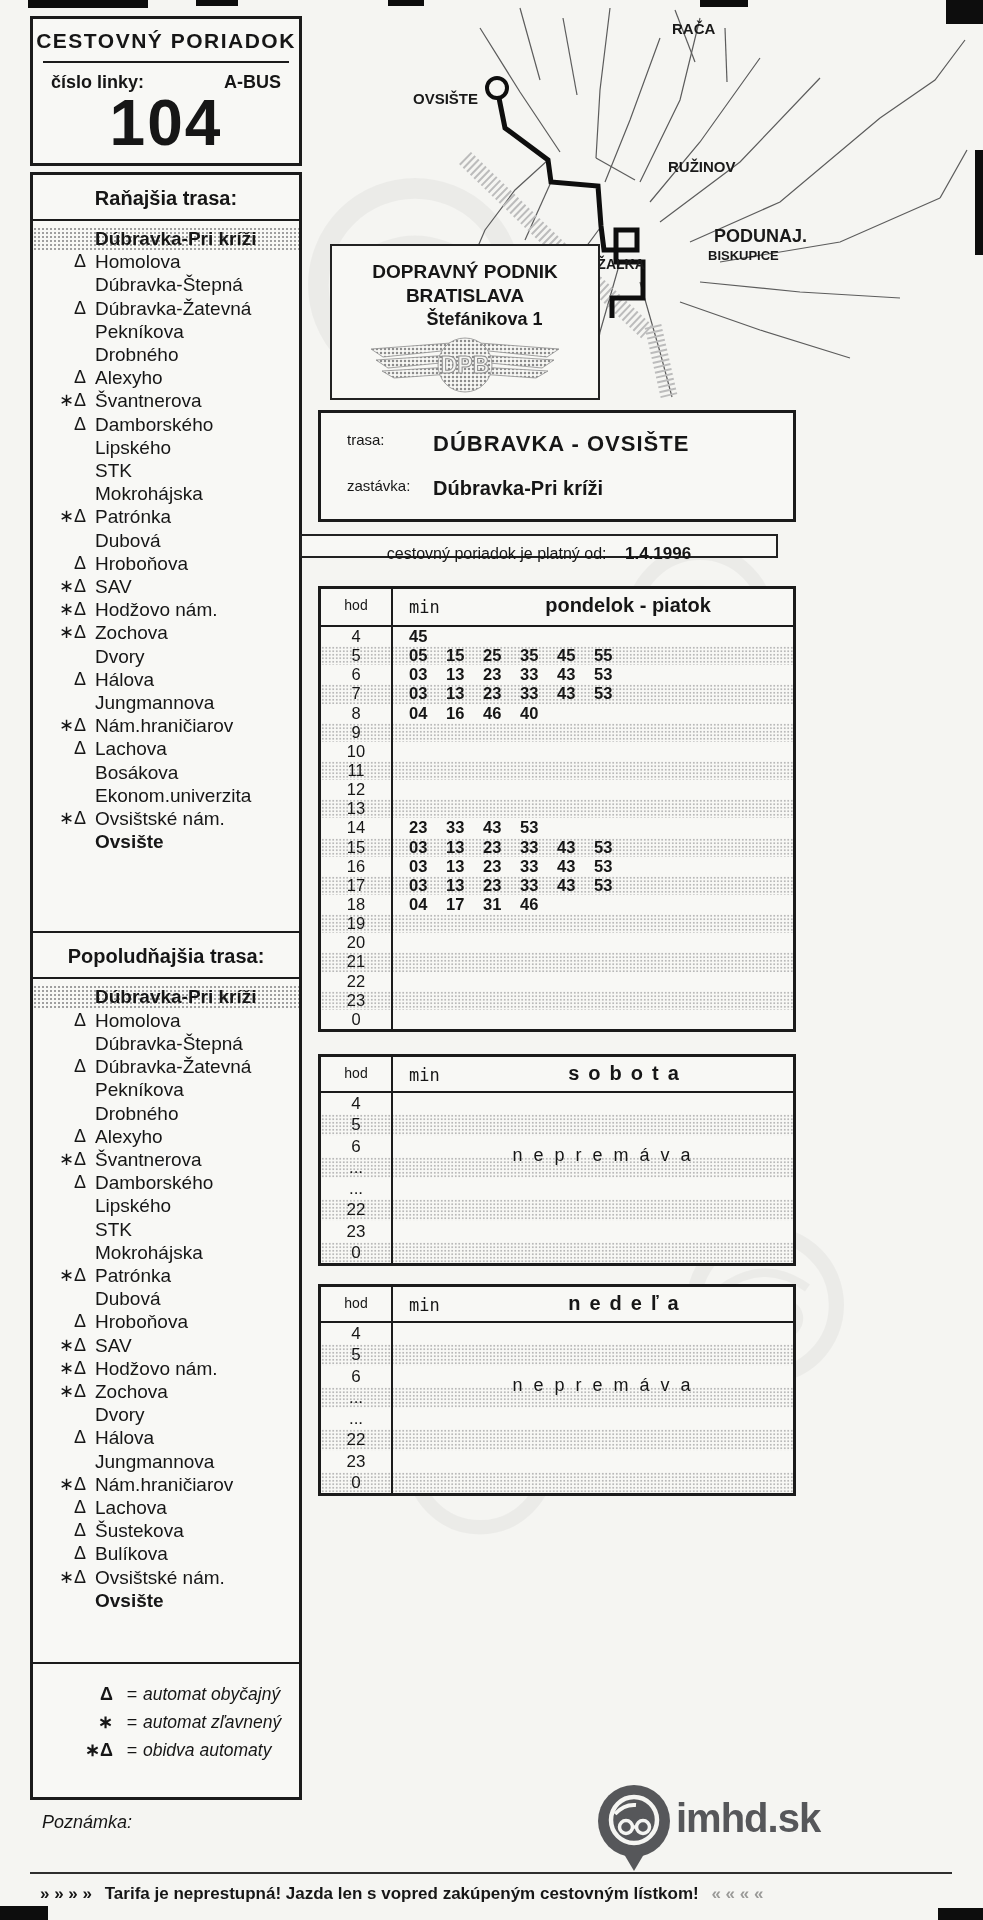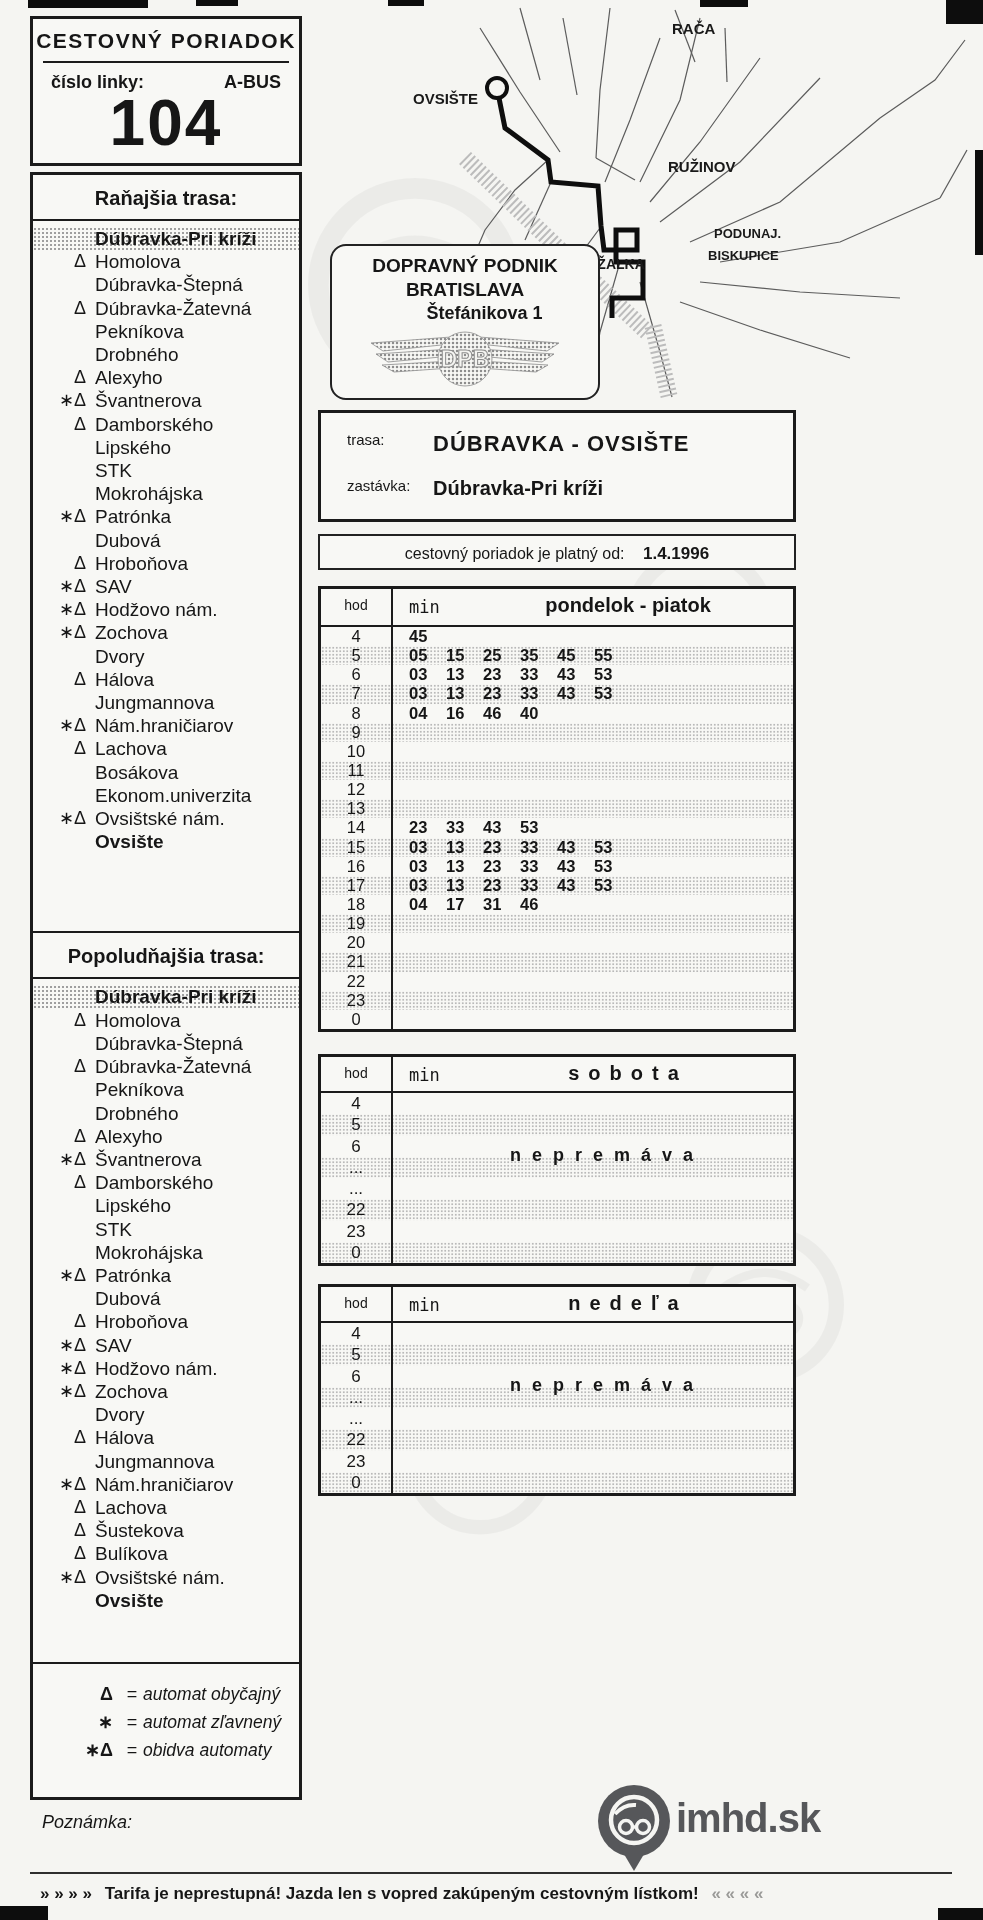--- a/index.html
+++ b/index.html
@@ -31,21 +31,21 @@
   .legend { padding:16px 14px 0 0; }
   .legend-row { display:flex; line-height:28px; font-size:18px; }
   .legend-sym { width:88px; text-align:right; padding-right:8px; font-weight:bold; }
   .legend-eq { width:22px; text-align:center; }
   .legend-desc { font-style:italic; font-size:17.5px; }
 
   
   .map-label { position:absolute; font-weight:bold; color:#191919; white-space:nowrap; }
 
   
-  .company { text-align:center; padding-top:8px;border-radius:16px; }
+  .company { text-align:center; padding-top:14px; }
   .company .l1, .company .l2 { font-size:19px; font-weight:bold; line-height:24px; }
   .company .l3 { font-size:18px; font-weight:bold; line-height:23px;margin-left:39px; }
 
   
   .info-row { position:absolute; left:26px; right:10px; display:flex; align-items:flex-start; }
   .info-label { font-size:15px; width:86px; flex:0 0 86px; }
   .info-val1 { font-size:22px; font-weight:bold; letter-spacing:1px; }
   .info-val2 { font-size:20px; font-weight:bold; }
   .valid-line { text-align:center; font-size:16px; padding-top:8px; }
   .valid-line b { font-size:17px; margin-left:14px; }
@@ -58,21 +58,21 @@
   .tt-title { position:absolute; left:150px; right:8px; top:5px; text-align:center; font-size:20px; font-weight:bold; }
   .tt-title.spread { letter-spacing:9px; }
   .tt-vline { position:absolute; left:70px; top:0; bottom:0; width:2px; background:#1b1b1b; }
   .tt-row { display:flex; }
   .tt-row .h { width:70px; flex:0 0 70px; text-align:center; font-size:16.5px; }
   .tt-row .mins { padding-left:18px; }
   .tt-row .m { display:inline-block; width:37px; font-weight:bold; font-size:16.5px; }
   .wk .tt-row { line-height:19.15px; height:19.15px; }
   .we .tt-row { line-height:21.25px; height:21.25px; }
   .we .tt-row .h { font-size:17px; }
-  .nep { position:absolute; left:120px; right:20px; top:88px; text-align:center; font-size:18px; font-weight:bold; letter-spacing:11px; }
+  .nep { position:absolute; left:120px; right:20px; top:88px; text-align:center; font-size:18px; font-weight:normal; letter-spacing:11px; }
 
   
   .poznamka { position:absolute; left:42px; top:1812px; font-style:italic; font-size:18px; }
   .brand-text { position:absolute; left:676px; top:1796px; font-size:40px; font-weight:bold; color:#56575a; letter-spacing:-1px; }
   .foot-rule { position:absolute; left:30px; top:1872px; width:922px; height:2px; background:#2e2e2e; }
   .tarifa { position:absolute; left:40px; top:1884px; font-size:17px; font-weight:bold; }
   .tarifa .trail { color:#9a9a98; }
 
   
   .wm { position:absolute; opacity:0.07; }
@@ -403,21 +403,21 @@
       <path d="M160,158 L250,245 L342,332" stroke="#bcbcbc" stroke-width="17" stroke-dasharray="2 3" fill="none"></path>
       <path d="M348,326 L364,396" stroke="#bcbcbc" stroke-width="17" stroke-dasharray="2 3" fill="none"></path>
       <g stroke="#0e0e0e" fill="none">
         <circle cx="192" cy="88" r="10" stroke-width="4"></circle>
         <path stroke-width="5" d="M194,98 L200,128 L243,160 L246,182 L293,186 L296,226 L299,250 L332,250 L332,230 L311,230 L311,262 L338,262 L338,298 L307,298 L307,318"></path>
       </g>
     </svg>
     <span class="map-label" style="left:367px;top:20px;font-size:15px">RAČA</span>
     <span class="map-label" style="left:108px;top:90px;font-size:15px">OVSIŠTE</span>
     <span class="map-label" style="left:363px;top:158px;font-size:15px">RUŽINOV</span>
-    <span class="map-label" style="left:409px;top:226px;font-size:13px">PODUNAJ.</span>
+    <span class="map-label" style="left:409px;top:226px;font-size:18px">PODUNAJ.</span>
     <span class="map-label" style="left:403px;top:248px;font-size:13px">BISKUPICE</span>
     <span class="map-label" style="left:255px;top:256px;font-size:14px">PETRŽALKA</span>
   </div>
 
   <div class="box2 company" style="left:330px;top:244px;width:270px;height:156px">
     <div class="l1">DOPRAVNÝ PODNIK</div>
     <div class="l2">BRATISLAVA</div>
     <div class="l3">Štefánikova 1</div>
     <svg width="204" height="60" viewBox="0 0 204 60" style="margin-top:4px">
       <defs>
@@ -443,21 +443,21 @@
     <div class="info-row" style="top:18px">
       <span class="info-label">trasa:</span>
       <span class="info-val1">DÚBRAVKA - OVSIŠTE</span>
     </div>
     <div class="info-row" style="top:64px">
       <span class="info-label">zastávka:</span>
       <span class="info-val2">Dúbravka-Pri kríži</span>
     </div>
   </div>
 
-  <div class="box2" style="left:318px;top:534px;width:478px;height:36px">
+  <div class="box2" style="left:300px;top:534px;width:478px;height:24px">
     <div class="valid-line">
       <span>cestovný poriadok je platný od:</span>
       <b>1.4.1996</b>
     </div>
   </div>
 
   <div class="tt wk" style="left:318px;top:586px;width:478px;height:446px">
     <div class="tt-vline"></div>
     <div class="tt-head">
       <span class="tt-hod">hod</span>

